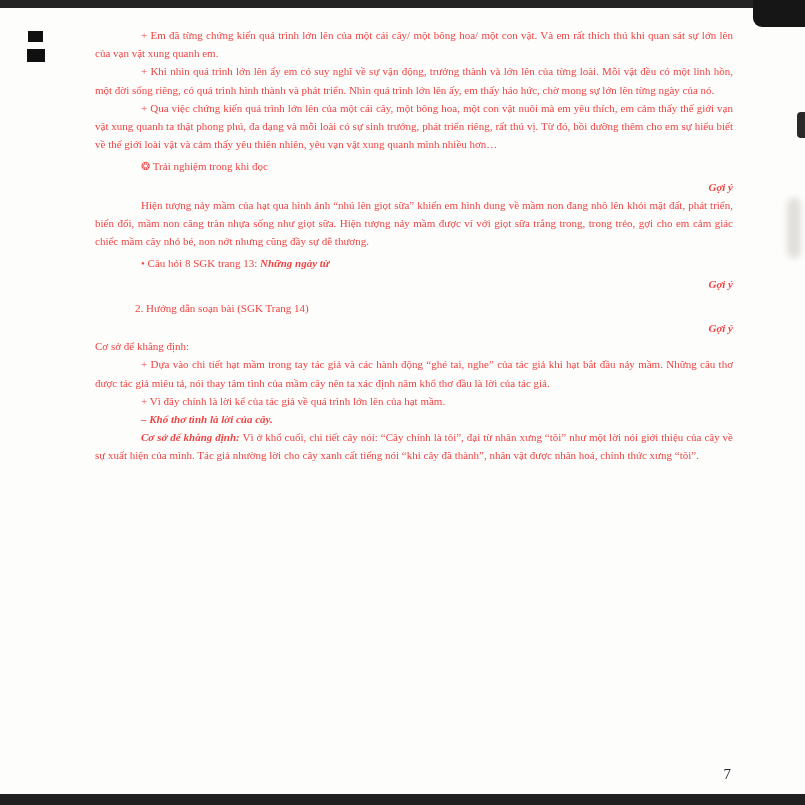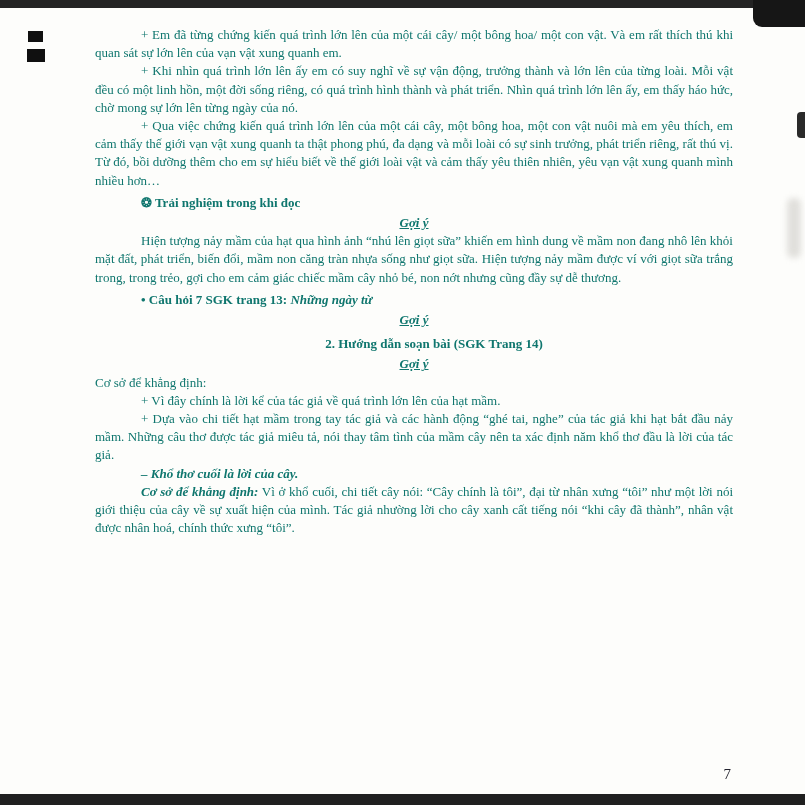--- a/index.html
+++ b/index.html
@@ -16,29 +16,29 @@
   .bar-bottom{position:absolute;bottom:0;left:0;width:805px;height:11px;background:#202020;}
   .corner-tr{position:absolute;top:0;right:0;width:52px;height:27px;background:#161616;border-bottom-left-radius:9px;}
   .sq1{position:absolute;top:31px;left:28px;width:15px;height:11px;background:#101010;}
   .sq2{position:absolute;top:49px;left:27px;width:18px;height:13px;background:#101010;}
   .notch-r{position:absolute;top:112px;right:0;width:8px;height:26px;background:#2a2a2a;border-top-left-radius:4px;border-bottom-left-radius:4px;}
   .smudge{position:absolute;top:198px;right:4px;width:14px;height:60px;background:#c9c7c2;filter:blur(3px);opacity:.55;border-radius:6px;}
 
   
   .page-text{
     position:absolute;top:26px;left:95px;width:638px;
-    font-size:13px;line-height:18.2px;color:#0f766e;
+    font-size:11px;line-height:18.2px;color:#ef4444;
   }
   .para{margin:0;}
   .body{text-align:justify;}
   .indent{text-indent:46px;}
   .h-bullet{margin-left:46px;margin-top:4px;margin-bottom:2px;}
-  .h-num{margin-left:40px;margin-top:6px;margin-bottom:2px;text-align:center;}
-  .center{text-align:center;text-decoration:underline;}
-  .b{font-weight:bold;}
+  .h-num{margin-left:40px;margin-top:6px;margin-bottom:2px;}
+  .center{text-align:right;}
+  .b{font-weight:normal;}
   .i{font-style:italic;}
   .bi{font-weight:bold;font-style:italic;}
   .page-num{
     position:absolute;right:74px;bottom:22px;
     font-size:15px;color:#23232e;
   }
 </style>
 </head>
 <body>
 
@@ -51,25 +51,25 @@
   <div class="smudge"></div>
   <div class="bar-bottom"></div>
 
   <div class="page-text">
       <p class="para body indent"><span>+ Em đã từng chứng kiến quá trình lớn lên của một cái cây/ một bông hoa/ một con vật. Và em rất thích thú khi quan sát sự lớn lên của vạn vật xung quanh em.</span></p>
       <p class="para body indent"><span>+ Khi nhìn quá trình lớn lên ấy em có suy nghĩ về sự vận động, trưởng thành và lớn lên của từng loài. Mỗi vật đều có một linh hồn, một đời sống riêng, có quá trình hình thành và phát triển. Nhìn quá trình lớn lên ấy, em thấy háo hức, chờ mong sự lớn lên từng ngày của nó.</span></p>
       <p class="para body indent"><span>+ Qua việc chứng kiến quá trình lớn lên của một cái cây, một bông hoa, một con vật nuôi mà em yêu thích, em cảm thấy thế giới vạn vật xung quanh ta thật phong phú, đa dạng và mỗi loài có sự sinh trưởng, phát triển riêng, rất thú vị. Từ đó, bồi dưỡng thêm cho em sự hiểu biết về thế giới loài vật và cảm thấy yêu thiên nhiên, yêu vạn vật xung quanh mình nhiều hơn…</span></p>
       <p class="para h-bullet"><span class="b">❂ Trải nghiệm trong khi đọc</span></p>
       <p class="para center"><span class="bi">Gợi ý</span></p>
       <p class="para body indent"><span>Hiện tượng nảy mầm của hạt qua hình ảnh “nhú lên giọt sữa” khiến em hình dung về mầm non đang nhô lên khỏi mặt đất, phát triển, biến đổi, mầm non căng tràn nhựa sống như giọt sữa. Hiện tượng nảy mầm được ví với giọt sữa trắng trong, trong trẻo, gợi cho em cảm giác chiếc mầm cây nhỏ bé, non nớt nhưng cũng đầy sự dễ thương.</span></p>
-      <p class="para h-bullet"><span class="b">• Câu hỏi 7 SGK trang 13: </span><span class="bi">Những ngày từ</span></p>
+      <p class="para h-bullet"><span class="b">• Câu hỏi 8 SGK trang 13: </span><span class="bi">Những ngày từ</span></p>
       <p class="para center"><span class="bi">Gợi ý</span></p>
       <p class="para h-num"><span class="b">2. Hướng dẫn soạn bài (SGK Trang 14)</span></p>
       <p class="para center"><span class="bi">Gợi ý</span></p>
       <p class="para body"><span>Cơ sở để khẳng định:</span></p>
+      <p class="para body indent"><span>+ Dựa vào chi tiết hạt mầm trong tay tác giả và các hành động “ghé tai, nghe” của tác giả khi hạt bắt đầu nảy mầm. Những câu thơ được tác giả miêu tả, nói thay tâm tình của mầm cây nên ta xác định năm khổ thơ đầu là lời của tác giả.</span></p>
       <p class="para body indent"><span>+ Vì đây chính là lời kể của tác giả về quá trình lớn lên của hạt mầm.</span></p>
-      <p class="para body indent"><span>+ Dựa vào chi tiết hạt mầm trong tay tác giả và các hành động “ghé tai, nghe” của tác giả khi hạt bắt đầu nảy mầm. Những câu thơ được tác giả miêu tả, nói thay tâm tình của mầm cây nên ta xác định năm khổ thơ đầu là lời của tác giả.</span></p>
-      <p class="para body indent"><span class="bi">– Khổ thơ cuối là lời của cây.</span></p>
+      <p class="para body indent"><span class="bi">– Khổ thơ tình là lời của cây.</span></p>
       <p class="para body indent"><span class="bi">Cơ sở để khẳng định:</span><span> Vì ở khổ cuối, chi tiết cây nói: “Cây chính là tôi”, đại từ nhân xưng “tôi” như một lời nói giới thiệu của cây về sự xuất hiện của mình. Tác giả nhường lời cho cây xanh cất tiếng nói “khi cây đã thành”, nhân vật được nhân hoá, chính thức xưng “tôi”.</span></p>
     </div>
 
   <div class="page-num">7</div>
 </div>
 
 </body></html>

